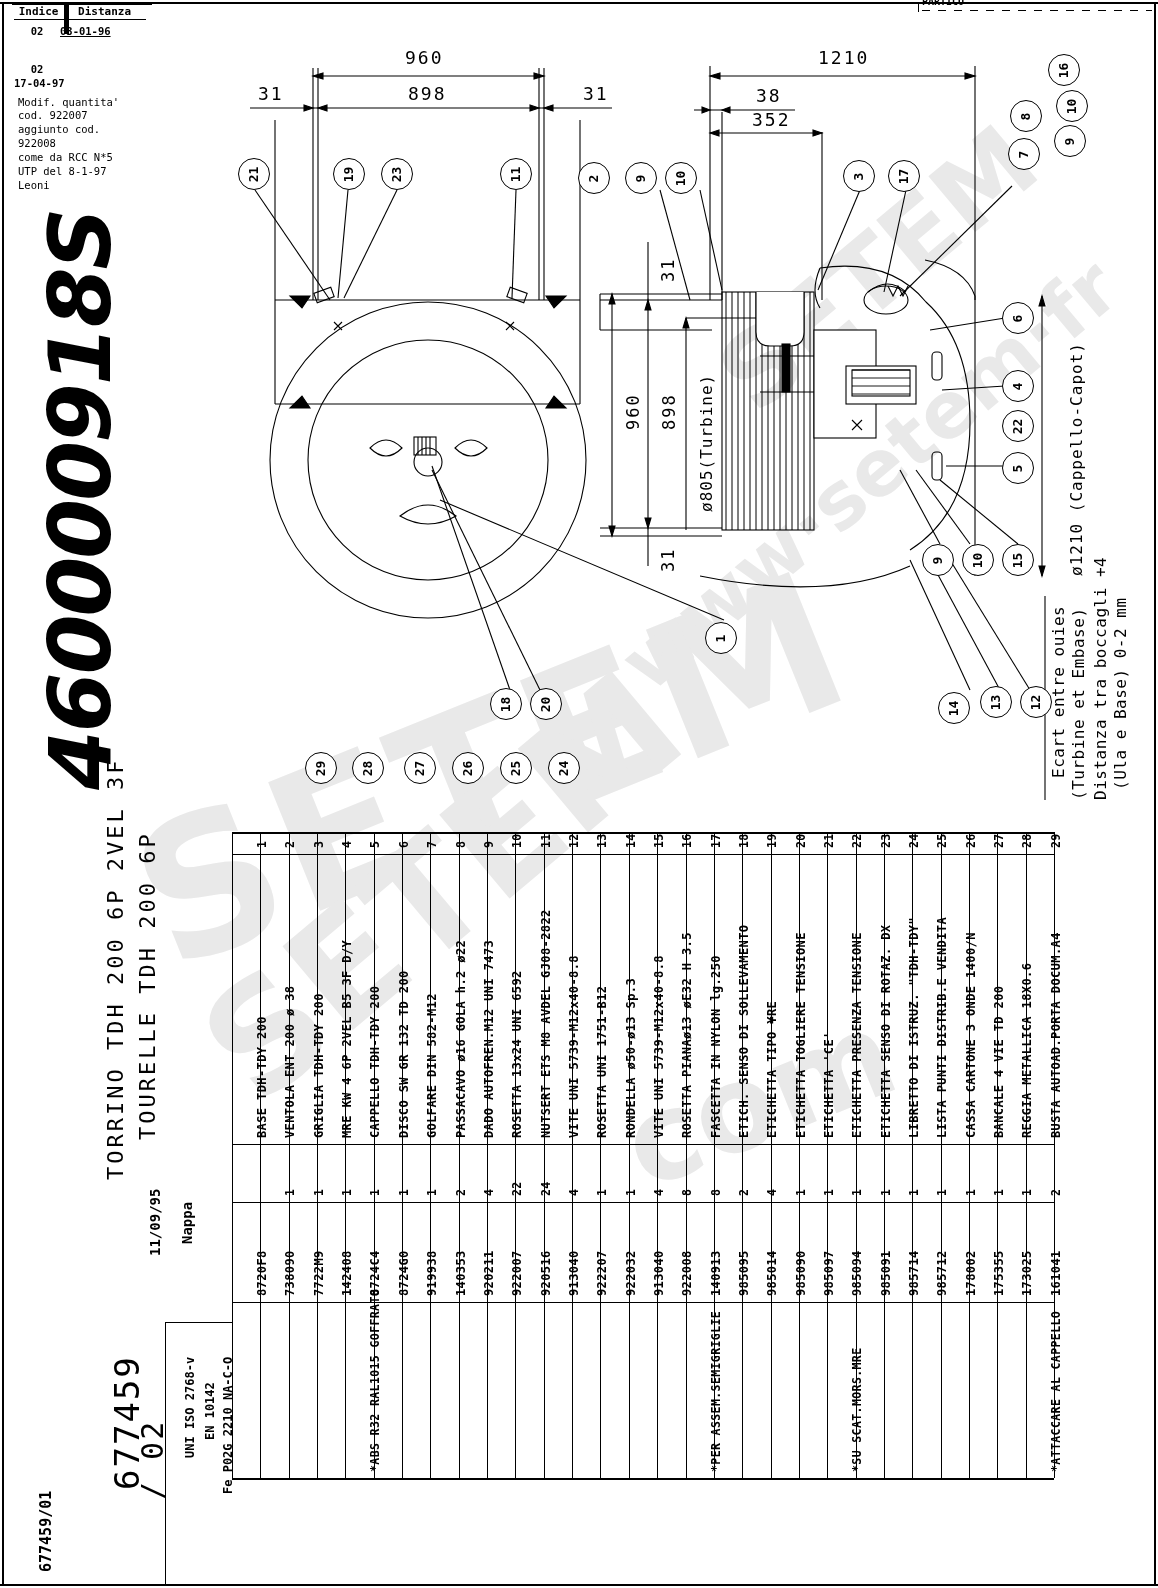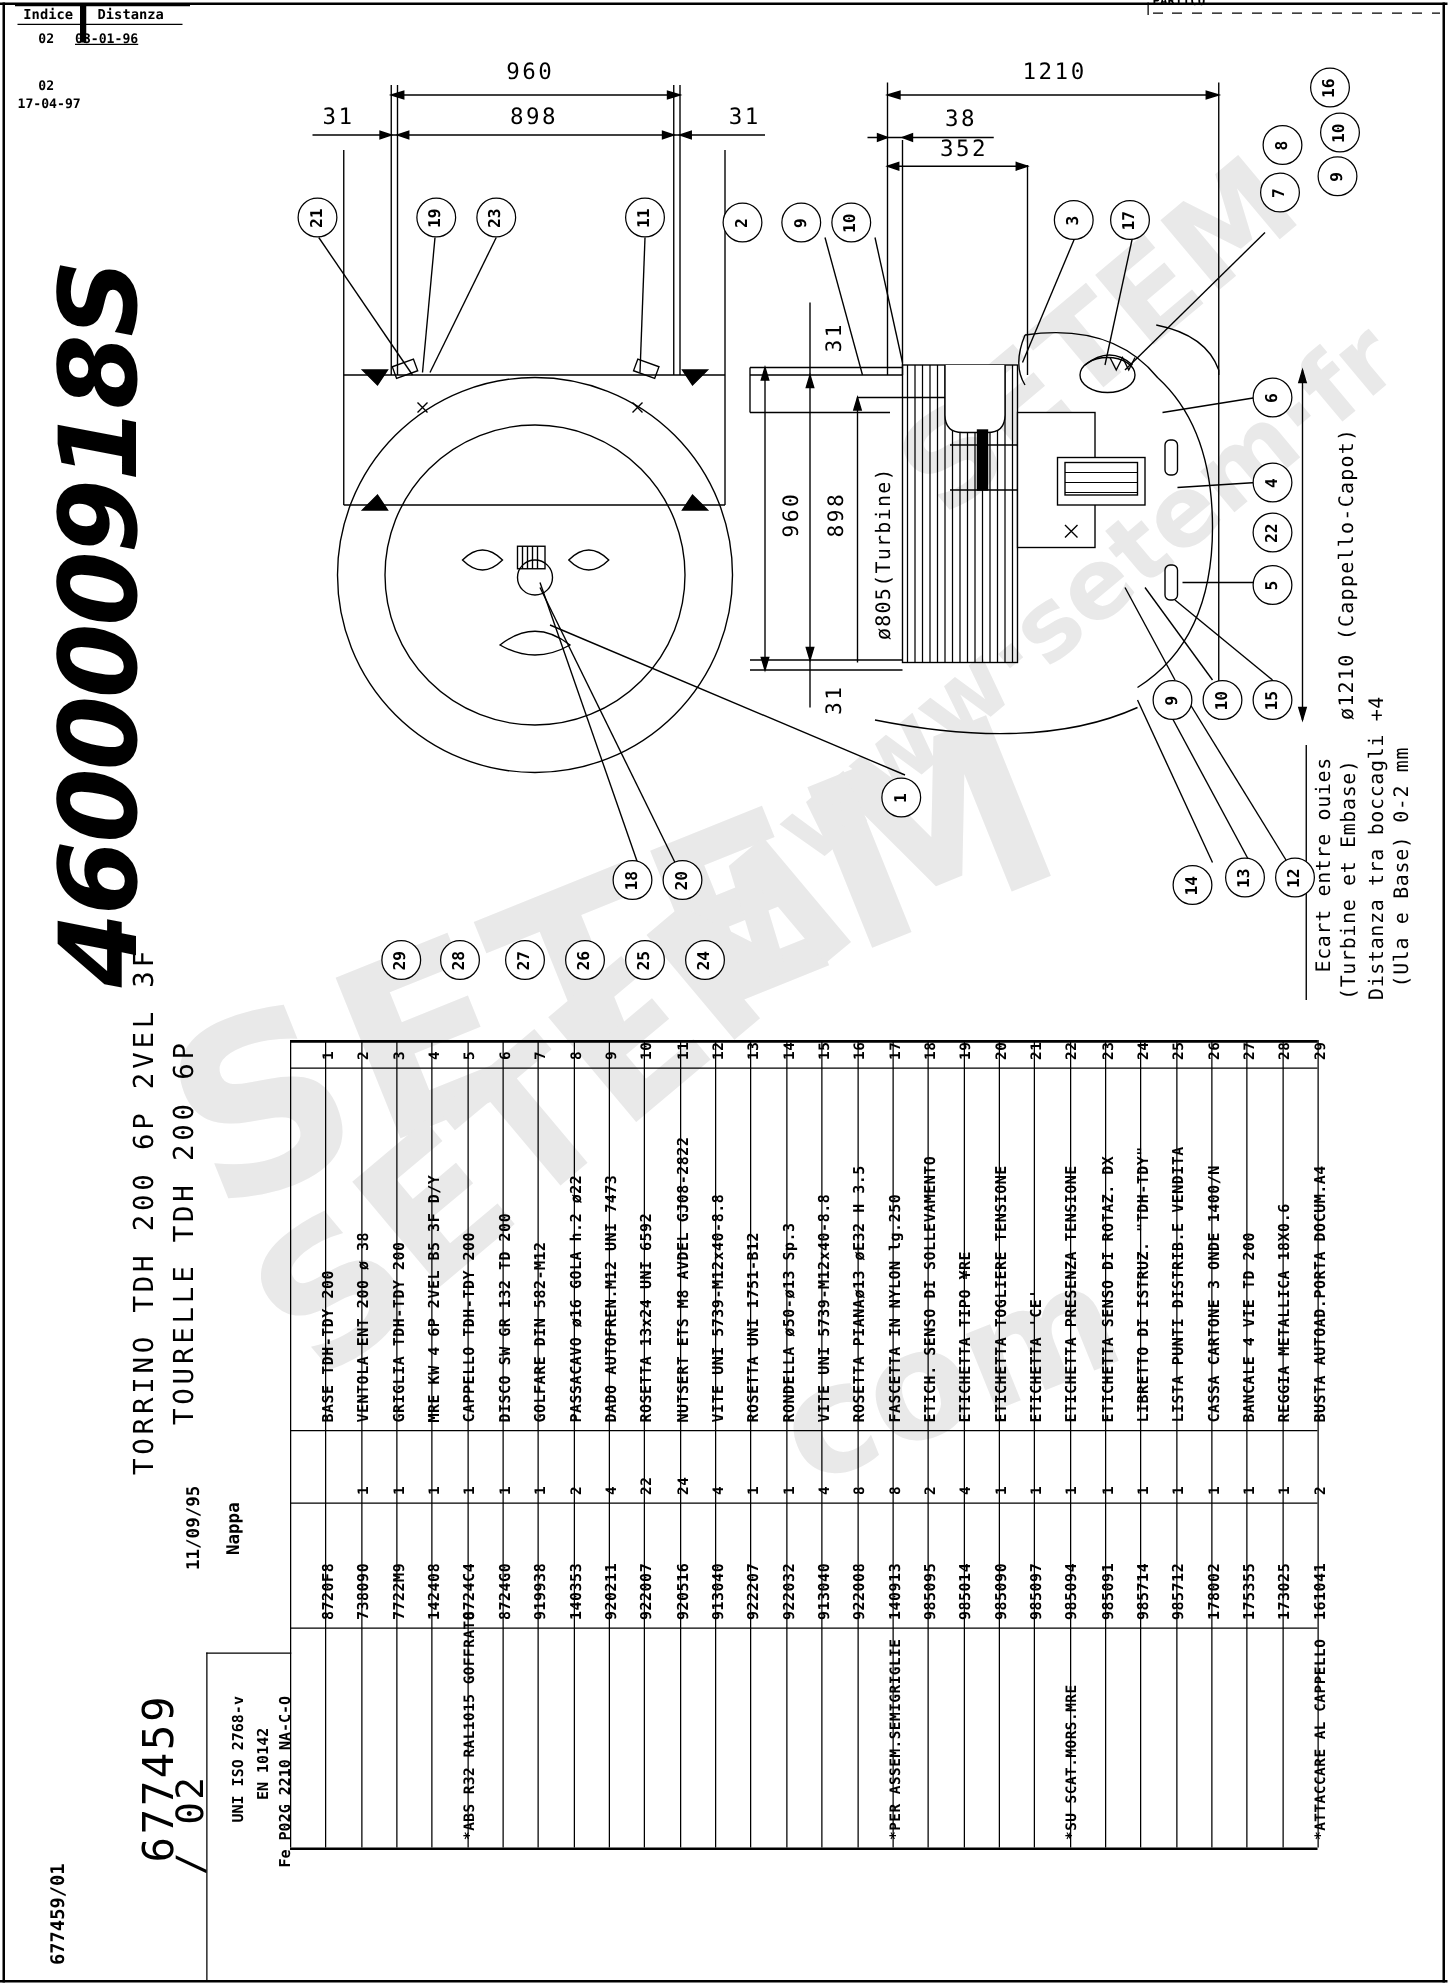--- a/index.html
+++ b/index.html
@@ -61,20 +61,27 @@
     </div>
     <div style="position:relative;padding-top:5px;">
       <div style="display:flex;">
         <div class="rv" style="width:46px;text-align:center;font-weight:700;">02</div>
         <div class="rv" style="font-weight:700;text-decoration:underline;">03-01-96</div>
       </div>
       <div style="display:flex;margin-top:24px;flex-direction:column;">
         <div class="rv" style="width:46px;text-align:center;font-weight:700;">02</div>
         <div class="rv" style="font-weight:700;">17-04-97</div>
       </div>
+      <div class="rv" style="margin-top:5px;margin-left:4px;">Modif. quantita'
+cod. 922007
+aggiunto cod.
+922008
+come da RCC N*5
+UTP del 8-1-97
+Leoni</div>
     </div>
   </div>
 
   <div class="bigno vt" style="left:30px;top:790px;font-size:86px;letter-spacing:-2px;">460000918S</div>
 
   <svg width="1158" height="1588">
     <g stroke="#000" fill="none" stroke-width="1.1">
 
       <line x1="313" y1="68" x2="313" y2="300"></line>
       <line x1="318" y1="68" x2="318" y2="300"></line>

